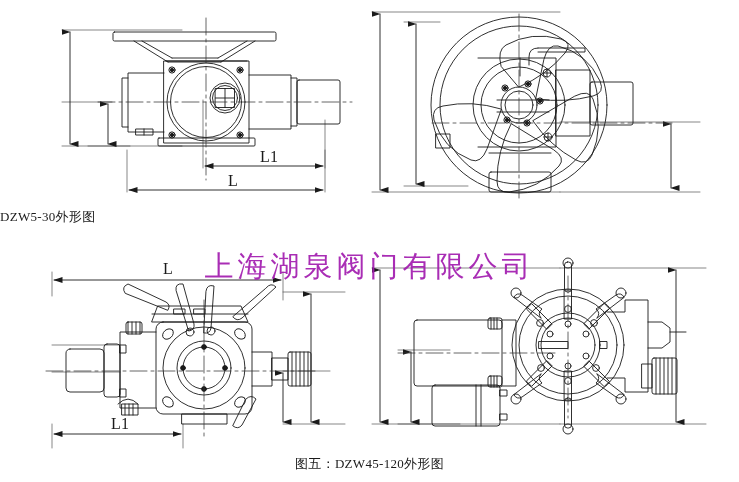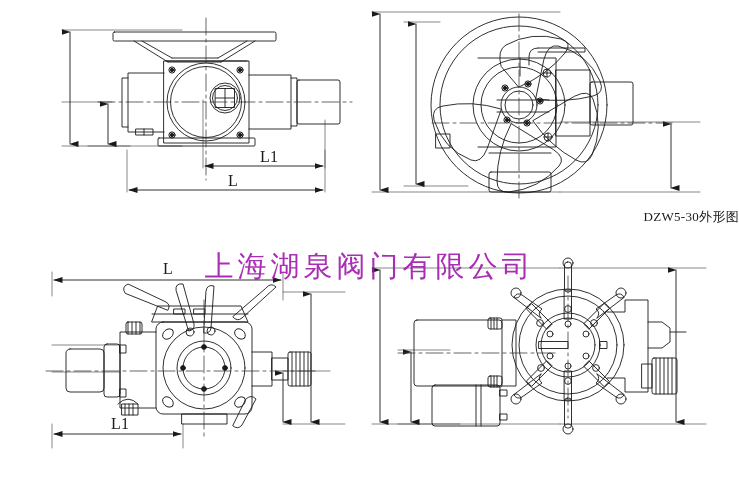--- a/index.html
+++ b/index.html
@@ -9,21 +9,21 @@
   }
   #sheet{position:absolute;left:0;top:0;width:739px;height:482px;background:#fff;}
   svg{display:block;}
   .vtext{writing-mode:vertical-rl; transform:rotate(180deg);}
   .cap{
     position:absolute;
     font-family:"Liberation Serif", serif;
     color:#1a1a1a;
     white-space:nowrap;
   }
-  #cap-top{left:0;right:0;top:208px;text-align:right;font-size:13px;letter-spacing:.3px;margin-left:7px;}
+  #cap-top{left:0;right:0;top:208px;text-align:left;font-size:13px;letter-spacing:.3px;}
   #cap-bottom{left:0;right:0;top:455px;text-align:center;font-size:13px;letter-spacing:.3px;}
   #watermark{
     position:absolute;left:0;right:0;top:247px;text-align:center;
     font-family:"DejaVu Sans", sans-serif;
     font-size:29px;letter-spacing:4px;
     color:#a21caf;
     opacity:.92;
     pointer-events:none;
     white-space:nowrap;
   }
@@ -435,14 +435,15 @@
         <text class="vtext" x="668" y="352" font-size="15">φD</text>
       </g>
 
     </g>
   </svg>
 
   <div class="cap" id="cap-top">DZW5-30外形图</div>
 
   <div id="watermark">上海湖泉阀门有限公司</div>
 
+  <div class="cap" id="cap-bottom">图五：DZW45-120外形图</div>
 
 </div>
 
 </body></html>

